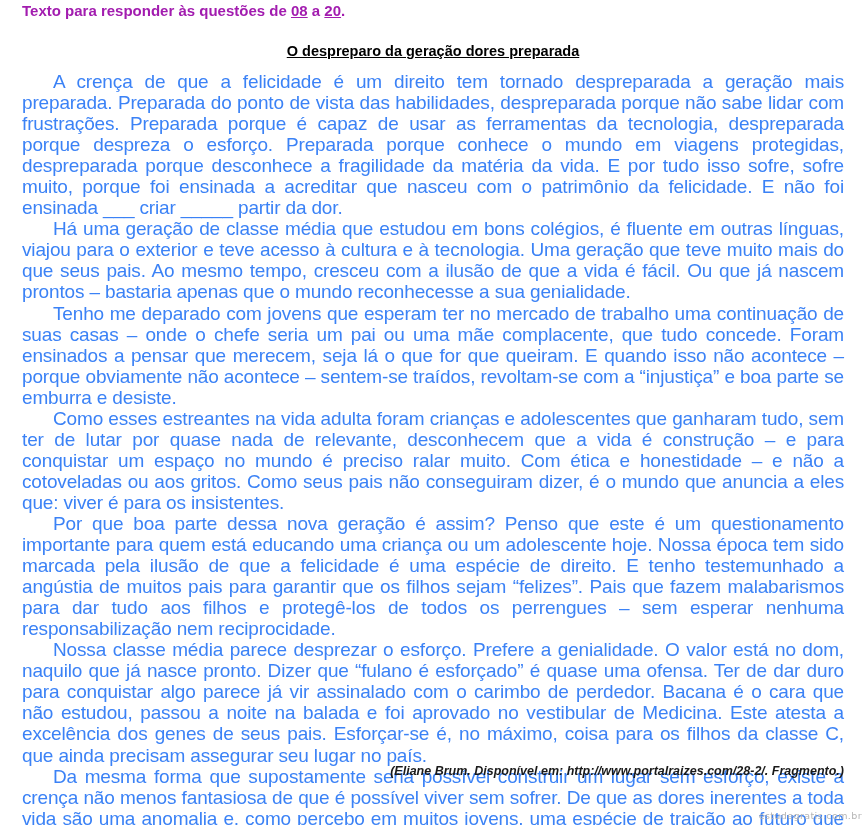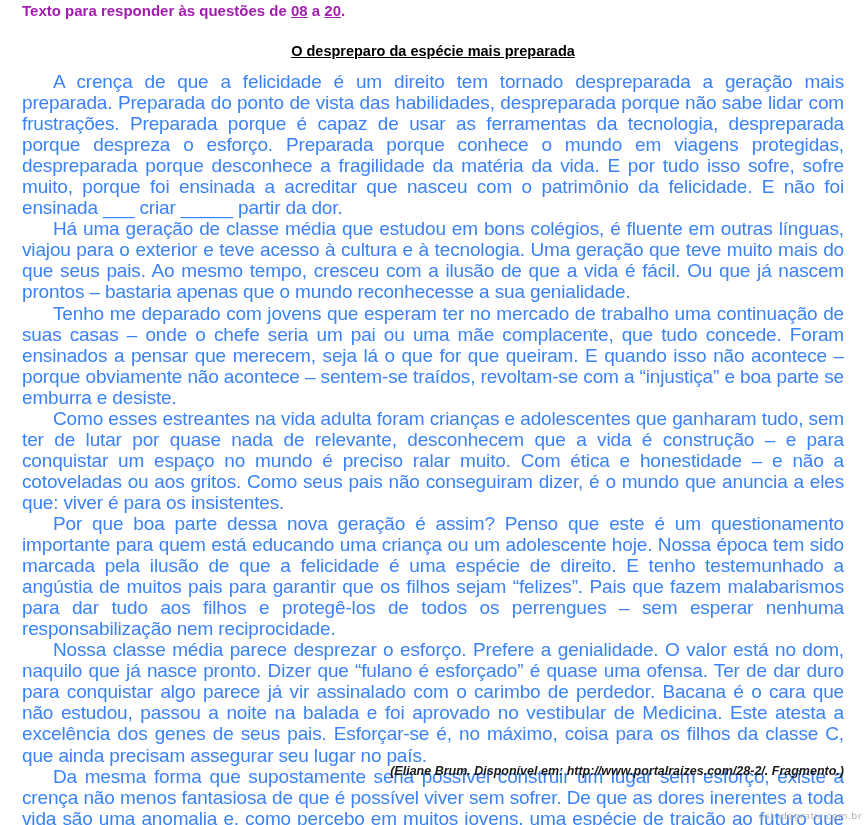--- a/index.html
+++ b/index.html
@@ -84,21 +84,21 @@
     }
   </style>
 </head>
 <body>
 
 <div class="page">
   <div class="heading">
     <span>Texto para responder às questões de </span><span class="num">08</span><span> a </span><span class="num">20</span><span>.</span>
   </div>
 
-  <div class="title">O despreparo da espécie mais preparada</div>
+  <div class="title">O despreparo da geração dores preparada</div>
 
   <div class="body-text">
     <p class="para">A crença de que a felicidade é um direito tem tornado despreparada a geração mais preparada. Preparada do ponto de vista das habilidades, despreparada porque não sabe lidar com frustrações. Preparada porque é capaz de usar as ferramentas da tecnologia, despreparada porque despreza o esforço. Preparada porque conhece o mundo em viagens protegidas, despreparada porque desconhece a fragilidade da matéria da vida. E por tudo isso sofre, sofre muito, porque foi ensinada a acreditar que nasceu com o patrimônio da felicidade. E não foi ensinada ___ criar _____ partir da dor.</p>
     <p class="para">Há uma geração de classe média que estudou em bons colégios, é fluente em outras línguas, viajou para o exterior e teve acesso à cultura e à tecnologia. Uma geração que teve muito mais do que seus pais. Ao mesmo tempo, cresceu com a ilusão de que a vida é fácil. Ou que já nascem prontos – bastaria apenas que o mundo reconhecesse a sua genialidade.</p>
     <p class="para">Tenho me deparado com jovens que esperam ter no mercado de trabalho uma continuação de suas casas – onde o chefe seria um pai ou uma mãe complacente, que tudo concede. Foram ensinados a pensar que merecem, seja lá o que for que queiram. E quando isso não acontece – porque obviamente não acontece – sentem-se traídos, revoltam-se com a “injustiça” e boa parte se emburra e desiste.</p>
     <p class="para">Como esses estreantes na vida adulta foram crianças e adolescentes que ganharam tudo, sem ter de lutar por quase nada de relevante, desconhecem que a vida é construção – e para conquistar um espaço no mundo é preciso ralar muito. Com ética e honestidade – e não a cotoveladas ou aos gritos. Como seus pais não conseguiram dizer, é o mundo que anuncia a eles que: viver é para os insistentes.</p>
     <p class="para">Por que boa parte dessa nova geração é assim? Penso que este é um questionamento importante para quem está educando uma criança ou um adolescente hoje. Nossa época tem sido marcada pela ilusão de que a felicidade é uma espécie de direito. E tenho testemunhado a angústia de muitos pais para garantir que os filhos sejam “felizes”. Pais que fazem malabarismos para dar tudo aos filhos e protegê-los de todos os perrengues – sem esperar nenhuma responsabilização nem reciprocidade.</p>
     <p class="para">Nossa classe média parece desprezar o esforço. Prefere a genialidade. O valor está no dom, naquilo que já nasce pronto. Dizer que “fulano é esforçado” é quase uma ofensa. Ter de dar duro para conquistar algo parece já vir assinalado com o carimbo de perdedor. Bacana é o cara que não estudou, passou a noite na balada e foi aprovado no vestibular de Medicina. Este atesta a excelência dos genes de seus pais. Esforçar-se é, no máximo, coisa para os filhos da classe C, que ainda precisam assegurar seu lugar no país.</p>
     <p class="para">Da mesma forma que supostamente seria possível construir um lugar sem esforço, existe a crença não menos fantasiosa de que é possível viver sem sofrer. De que as dores inerentes a toda vida são uma anomalia e, como percebo em muitos jovens, uma espécie de traição ao futuro que deveria estar garantido. Pais e filhos têm pagado caro pela crença de que a felicidade é um direito. E a frustração um fracasso. Talvez aí esteja uma pista para compreender a geração do “eu mereço”.</p>
   </div>

